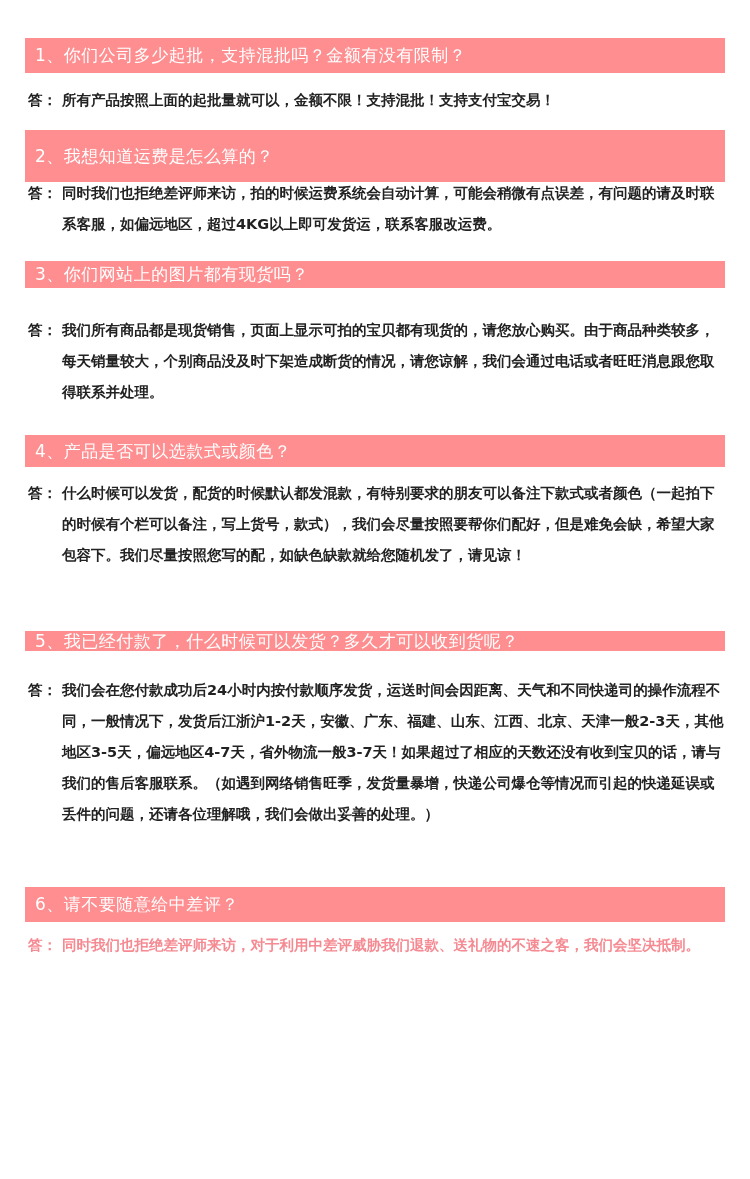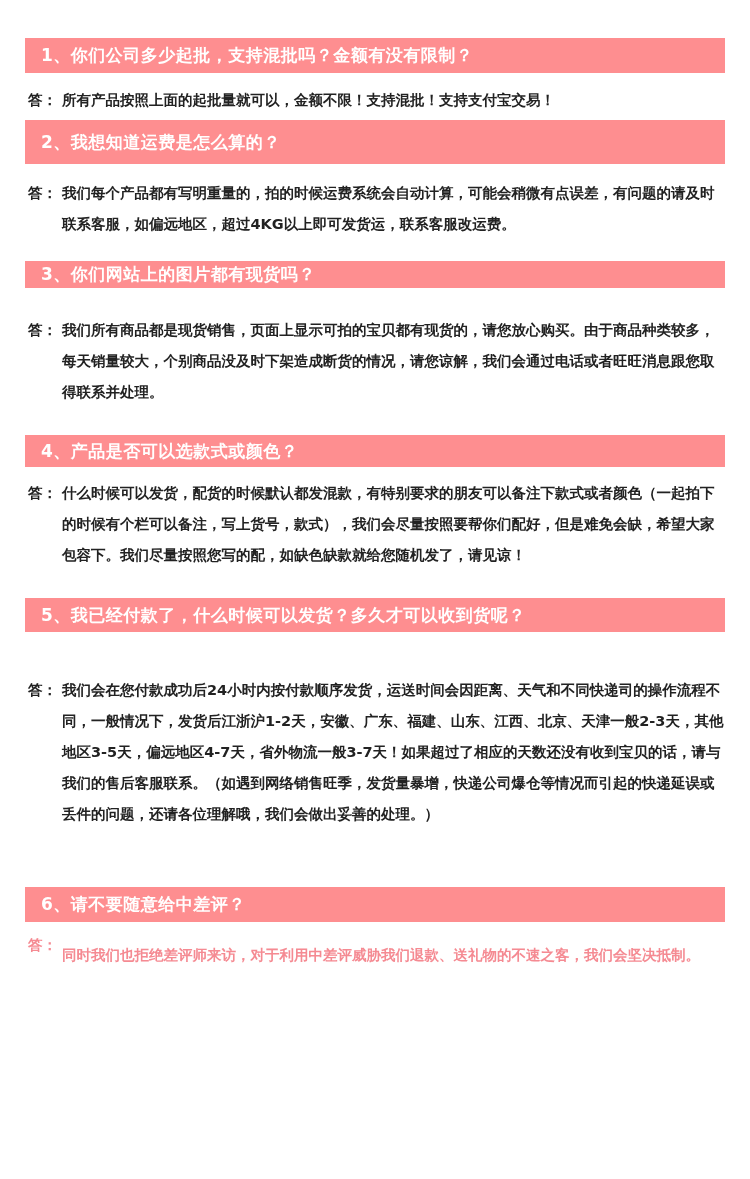--- a/index.html
+++ b/index.html
@@ -1,55 +1,55 @@
 <!DOCTYPE html>
 <html><head>
 <meta charset="utf-8">
 <style>
   html, body { margin:0; padding:0; background:#ffffff; }
   body { width:750px; height:1179px; position:relative; overflow:hidden;
          font-family:"DejaVu Sans", "Liberation Sans", sans-serif; }
   .banner { position:absolute; left:25px; width:700px; background:#fe8e90;
-            color:#ffffff; font-size:17px; font-weight:bold; box-sizing:border-box;
-            padding-left:16px; display:flex; align-items:center; letter-spacing:0.5px; }
+            color:#ffffff; font-size:17px; font-weight:normal; box-sizing:border-box;
+            padding-left:10px; display:flex; align-items:center; letter-spacing:0.5px; }
   .answer { position:absolute; left:28px; width:700px; font-size:14.5px;
             font-weight:bold; color:#222222; line-height:31px; }
   .answer .prefix { position:absolute; left:0; top:0; }
   .answer .body { margin-left:34px; }
   .answer.pink { color:#f58a92; }
-  .answer .para2 { margin-top:10px; }
+  .answer .para2 { }
 </style>
 </head>
 <body>
 
 <div class="banner" style="top:38px;height:35px;">1、你们公司多少起批，支持混批吗？金额有没有限制？</div>
 <div class="answer" style="top:85px;">
   <span class="prefix">答：</span>
   <div class="body">所有产品按照上面的起批量就可以，金额不限！支持混批！支持支付宝交易！</div>
 </div>
 
-<div class="banner" style="top:120px;height:44px;">2、我想知道运费是怎么算的？</div>
+<div class="banner" style="top:130px;height:52px;">2、我想知道运费是怎么算的？</div>
 <div class="answer" style="top:178px;">
   <span class="prefix">答：</span>
-  <div class="body">我们每个产品都有写明重量的，拍的时候运费系统会自动计算，可能会稍微有点误差，有问题的请及时联系客服，如偏远地区，超过4KG以上即可发货运，联系客服改运费。</div>
+  <div class="body">同时我们也拒绝差评师来访，拍的时候运费系统会自动计算，可能会稍微有点误差，有问题的请及时联系客服，如偏远地区，超过4KG以上即可发货运，联系客服改运费。</div>
 </div>
 
 <div class="banner" style="top:261px;height:27px;">3、你们网站上的图片都有现货吗？</div>
 <div class="answer" style="top:315px;">
   <span class="prefix">答：</span>
   <div class="body">我们所有商品都是现货销售，页面上显示可拍的宝贝都有现货的，请您放心购买。由于商品种类较多，每天销量较大，个别商品没及时下架造成断货的情况，请您谅解，我们会通过电话或者旺旺消息跟您取得联系并处理。</div>
 </div>
 
 <div class="banner" style="top:435px;height:32px;">4、产品是否可以选款式或颜色？</div>
 <div class="answer" style="top:478px;">
   <span class="prefix">答：</span>
   <div class="body">什么时候可以发货，配货的时候默认都发混款，有特别要求的朋友可以备注下款式或者颜色（一起拍下的时候有个栏可以备注，写上货号，款式），我们会尽量按照要帮你们配好，但是难免会缺，希望大家包容下。我们尽量按照您写的配，如缺色缺款就给您随机发了，请见谅！</div>
 </div>
 
-<div class="banner" style="top:598px;height:34px;">5、我已经付款了，什么时候可以发货？多久才可以收到货呢？</div>
+<div class="banner" style="top:631px;height:20px;">5、我已经付款了，什么时候可以发货？多久才可以收到货呢？</div>
 <div class="answer" style="top:675px;">
   <span class="prefix">答：</span>
   <div class="body">我们会在您付款成功后24小时内按付款顺序发货，运送时间会因距离、天气和不同快递司的操作流程不同，一般情况下，发货后江浙沪1-2天，安徽、广东、福建、山东、江西、北京、天津一般2-3天，其他地区3-5天，偏远地区4-7天，省外物流一般3-7天！如果超过了相应的天数还没有收到宝贝的话，请与我们的售后客服联系。（如遇到网络销售旺季，发货量暴增，快递公司爆仓等情况而引起的快递延误或丢件的问题，还请各位理解哦，我们会做出妥善的处理。）</div>
 </div>
 
 <div class="banner" style="top:887px;height:35px;text-align:right;">6、请不要随意给中差评？</div>
 <div class="answer pink" style="top:930px;">
   <span class="prefix">答：</span>
   <div class="body para2">同时我们也拒绝差评师来访，对于利用中差评威胁我们退款、送礼物的不速之客，我们会坚决抵制。</div>
 </div>

